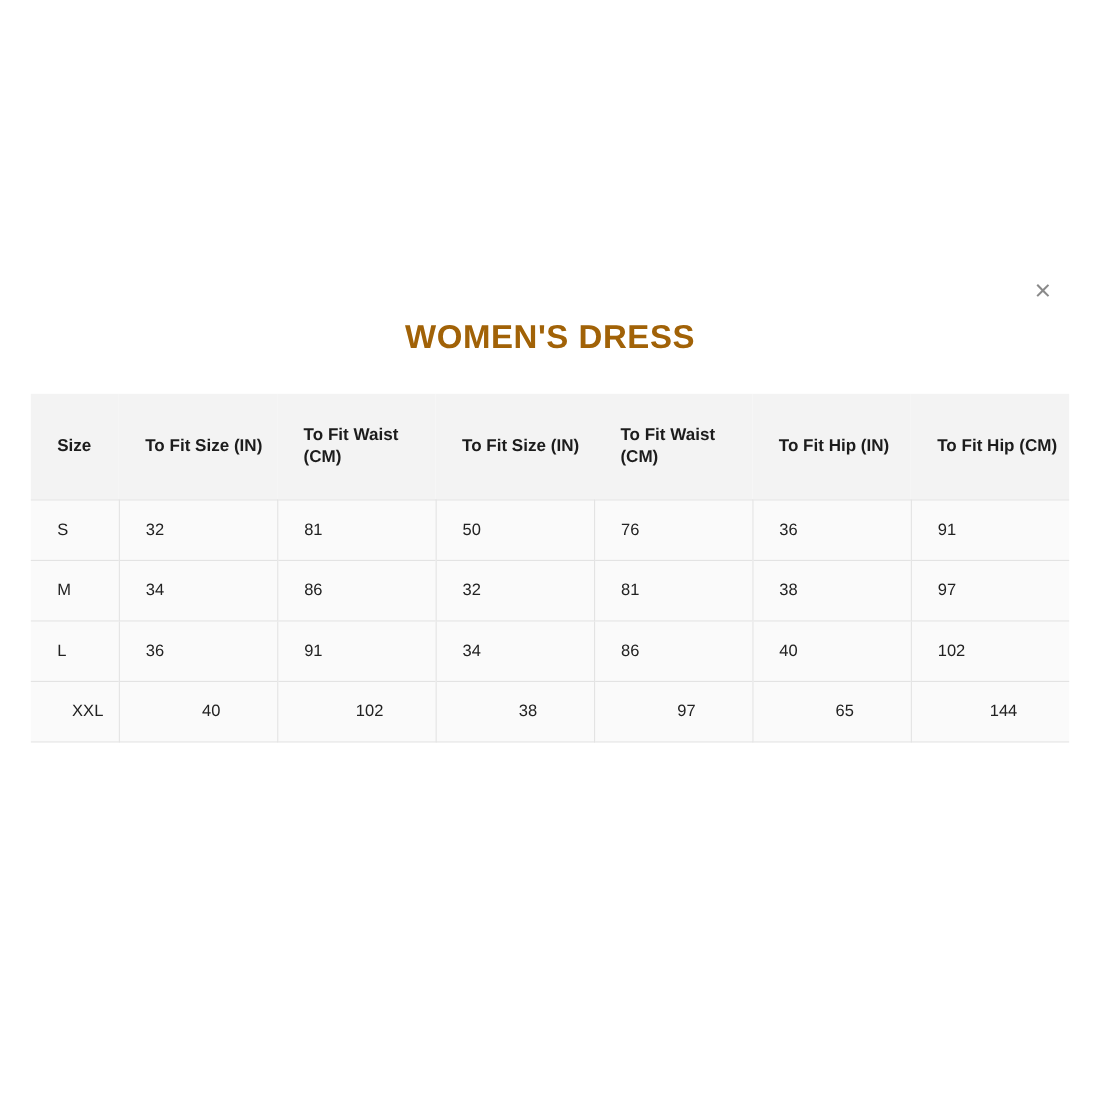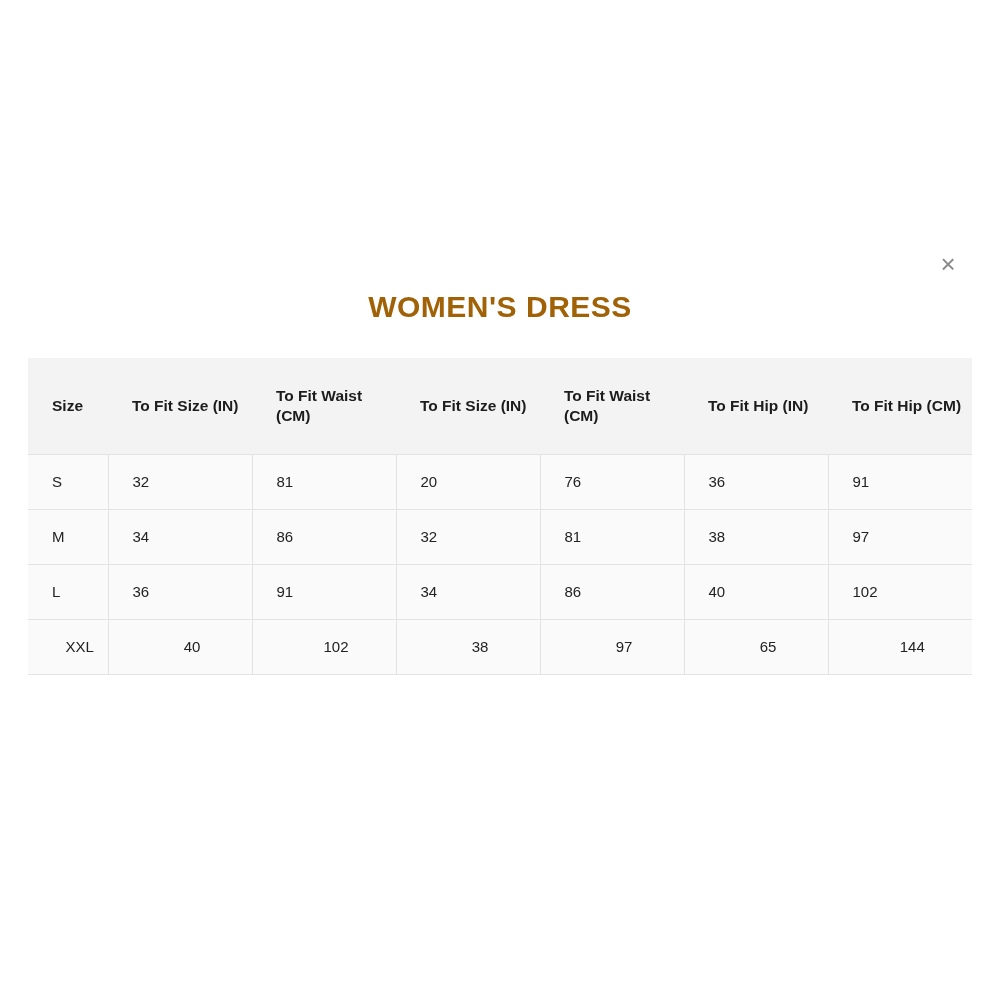--- a/index.html
+++ b/index.html
@@ -126,21 +126,21 @@
           <th>To Fit Waist (CM)</th>
           <th>To Fit Hip (IN)</th>
           <th>To Fit Hip (CM)</th>
         </tr>
       </thead>
       <tbody>
         <tr>
           <td>S</td>
           <td>32</td>
           <td>81</td>
-          <td>20</td>
+          <td>50</td>
           <td>76</td>
           <td>36</td>
           <td>91</td>
         </tr>
         <tr>
           <td>M</td>
           <td>34</td>
           <td>86</td>
           <td>32</td>
           <td>81</td>

